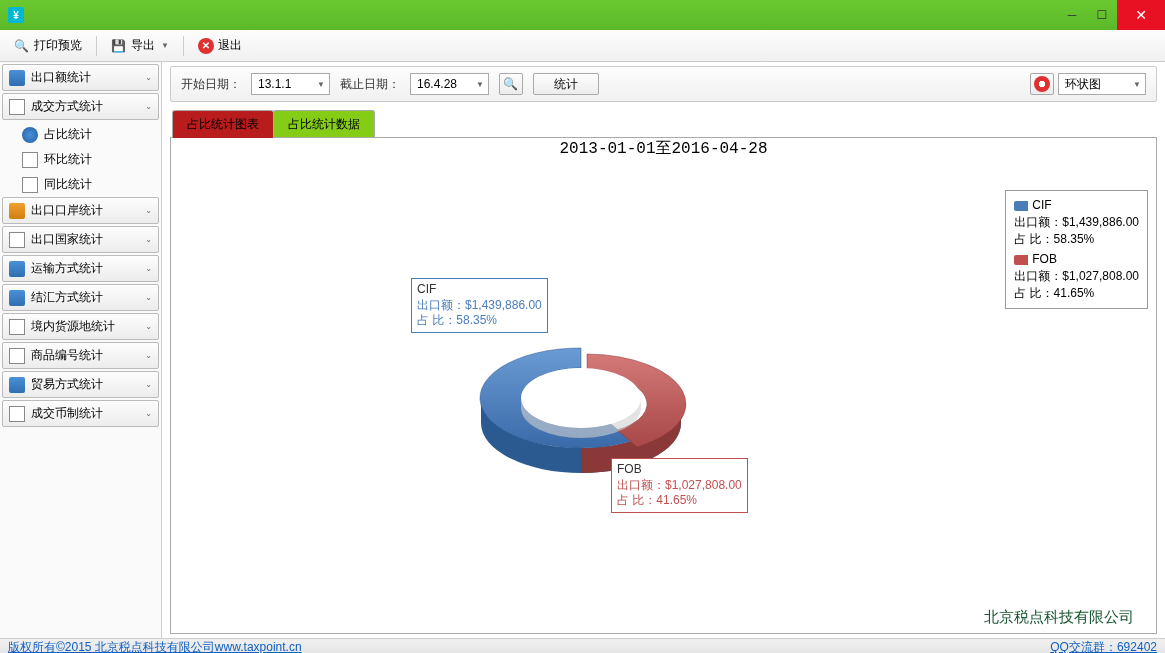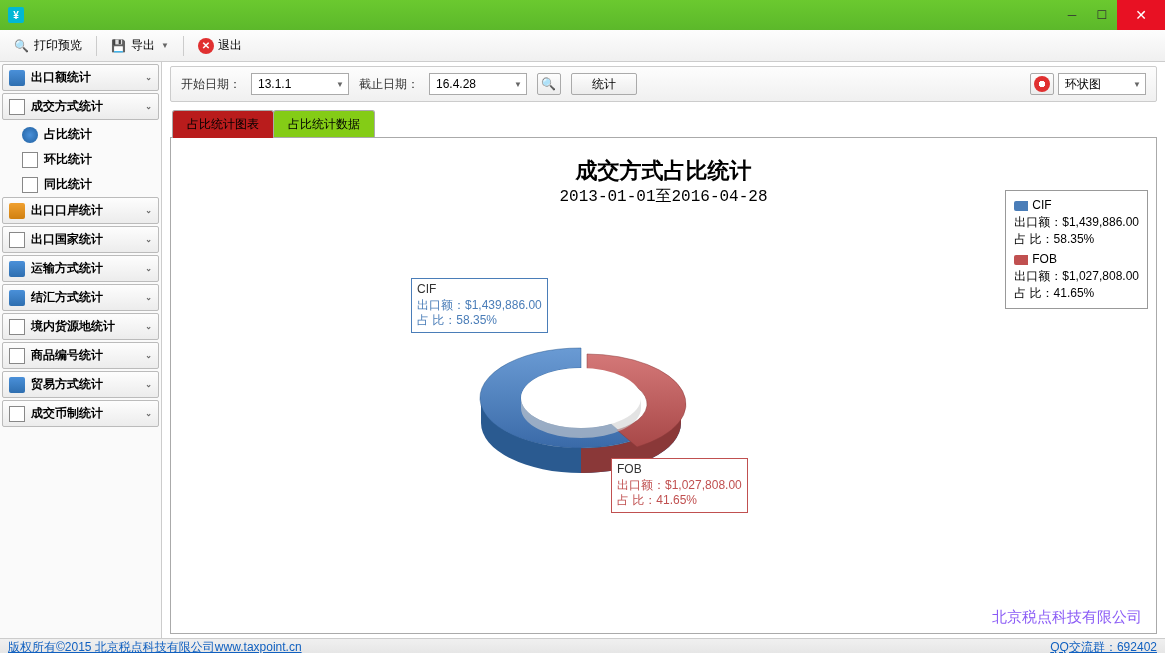--- a/index.html
+++ b/index.html
@@ -18,35 +18,35 @@
 .toolbar .drop { font-size: 8px; color: #666; margin-left: 2px; }
 
 .icon { width: 16px; height: 16px; display: inline-flex; align-items: center; justify-content: center; }
 .icon-preview { color: #2f80cc; }
 .icon-export { color: #2f80cc; }
 .icon-exit { background: #e03030; border-radius: 50%; color: #fff; font-size: 10px; font-weight: bold; }
 .icon-donut { background: radial-gradient(circle at center, #fff 30%, #e03030 31%, #e03030 100%); border-radius: 50%; }
 
 .main { display: flex; height: 576px; }
 
-.sidebar { width: 162px; border-right: 1px solid #ccc; background: #fafafa; padding: 2px; font-weight: bold; }
+.sidebar { width: 162px; border-right: 1px solid #ccc; background: #fafafa; padding: 2px; }
 .side-group { border: 1px solid #bbb; background: linear-gradient(#fdfdfd, #ececec); padding: 4px 6px; margin-bottom: 2px; display: flex; align-items: center; gap: 6px; cursor: pointer; border-radius: 2px; }
 .side-group .expand { margin-left: auto; font-size: 8px; color: #666; }
 .side-sub { padding: 4px 6px 4px 20px; display: flex; align-items: center; gap: 6px; cursor: pointer; }
 .side-icon { width: 16px; height: 16px; display: inline-block; }
 .si-blue { background: linear-gradient(#4a90d9, #2f6fb0); border-radius: 2px; }
 .si-chart { background: linear-gradient(#f0a030, #d08010); border-radius: 2px; }
 .si-globe { background: radial-gradient(circle, #4a90d9, #2060a0); border-radius: 50%; }
 .si-line { background: #fff; border: 1px solid #888; position: relative; }
 .si-bar { background: #fff; border: 1px solid #888; }
 
 .content { flex: 1; display: flex; flex-direction: column; padding: 4px 8px; }
 .filter-bar { height: 36px; border: 1px solid #ccc; background: linear-gradient(#fdfdfd, #f0f0f0); display: flex; align-items: center; padding: 0 10px; gap: 10px; border-radius: 2px; }
 .filter-bar label { color: #333; }
-.combo { width: 98px; height: 22px; border: 1px solid #aaa; background: #fff; display: flex; align-items: center; padding: 0 6px; position: relative; }
+.combo { width: 79px; height: 22px; border: 1px solid #aaa; background: #fff; display: flex; align-items: center; padding: 0 6px; position: relative; }
 .combo .drop { position: absolute; right: 4px; font-size: 8px; color: #666; }
 .icon-btn { width: 24px; height: 22px; border: 1px solid #aaa; background: linear-gradient(#fdfdfd, #ececec); display: flex; align-items: center; justify-content: center; border-radius: 2px; cursor: pointer; }
 .text-btn { height: 22px; border: 1px solid #aaa; background: linear-gradient(#fdfdfd, #ececec); padding: 0 20px; display: flex; align-items: center; border-radius: 2px; cursor: pointer; }
 .chart-type { margin-left: auto; display: flex; align-items: center; gap: 4px; }
 
 .tabs { display: flex; margin-top: 8px; margin-left: 2px; }
 .tab { padding: 5px 14px; border: 1px solid #aaa; border-bottom: none; background: #84cc16; cursor: pointer; font-size: 12px; border-radius: 3px 3px 0 0; margin-right: -1px; }
 .tab.active { background: #b91c1c; position: relative; z-index: 2; }
 
 .chart-area { flex: 1; border: 1px solid #aaa; background: #fff; position: relative; margin-top: -1px; }
@@ -61,21 +61,21 @@
 .callout-fob { border-color: #c05050; left: 440px; top: 320px; }
 .callout .name { color: #333; }
 .callout-cif .lbl { color: #4a7db8; }
 .callout-fob .lbl { color: #c05050; }
 
 .legend { position: absolute; right: 8px; top: 52px; border: 1px solid #999; padding: 6px 8px; font-size: 11px; font-family: Arial; line-height: 1.4; background: #fff; }
 .legend .swatch { display: inline-block; width: 14px; height: 10px; margin-right: 4px; vertical-align: middle; border-radius: 2px 0 0 2px; }
 .legend .sw-cif { background: #4a7db8; }
 .legend .sw-fob { background: #c05050; }
 
-.company { position: absolute; right: 14px; bottom: 6px; font-size: 15px; font-family: SimSun, serif; color: #8b5cf6; }
+.company { position: absolute; right: 22px; bottom: 6px; font-size: 15px; font-family: SimSun, serif; color: #14532d; }
 
 .statusbar { height: 18px; background: linear-gradient(#f0f0f0, #e4e4e4); border-top: 1px solid #ccc; display: flex; align-items: center; padding: 0 8px; font-size: 11px; }
 .statusbar a { color: #1060c0; text-decoration: underline; cursor: pointer; }
 .statusbar .right { margin-left: auto; }
 </style>
 </head>
 <body>
 
 <div class="titlebar">
   <div class="app-icon">¥</div>
@@ -204,21 +204,20 @@
     <div class="tabs">
       <div class="tab active">
         <span>占比统计图表</span>
       </div>
       <div class="tab">
         <span>占比统计数据</span>
       </div>
     </div>
 
     <div class="chart-area">
-      <div class="chart-title">成交方式占比统计</div>
       <div class="chart-subtitle">2013-01-01至2016-04-28</div>
 
       <div class="donut-wrap">
         <svg class="donut-svg" viewBox="0 0 240 180">
           <defs>
             <linearGradient id="gBlue" x1="0" y1="0" x2="0" y2="1">
               <stop offset="0" stop-color="#6a9bd4"></stop>
                 <stop offset="1" stop-color="#3a6aa8"></stop>
             </linearGradient>
             <linearGradient id="gRed" x1="0" y1="0" x2="0" y2="1">

